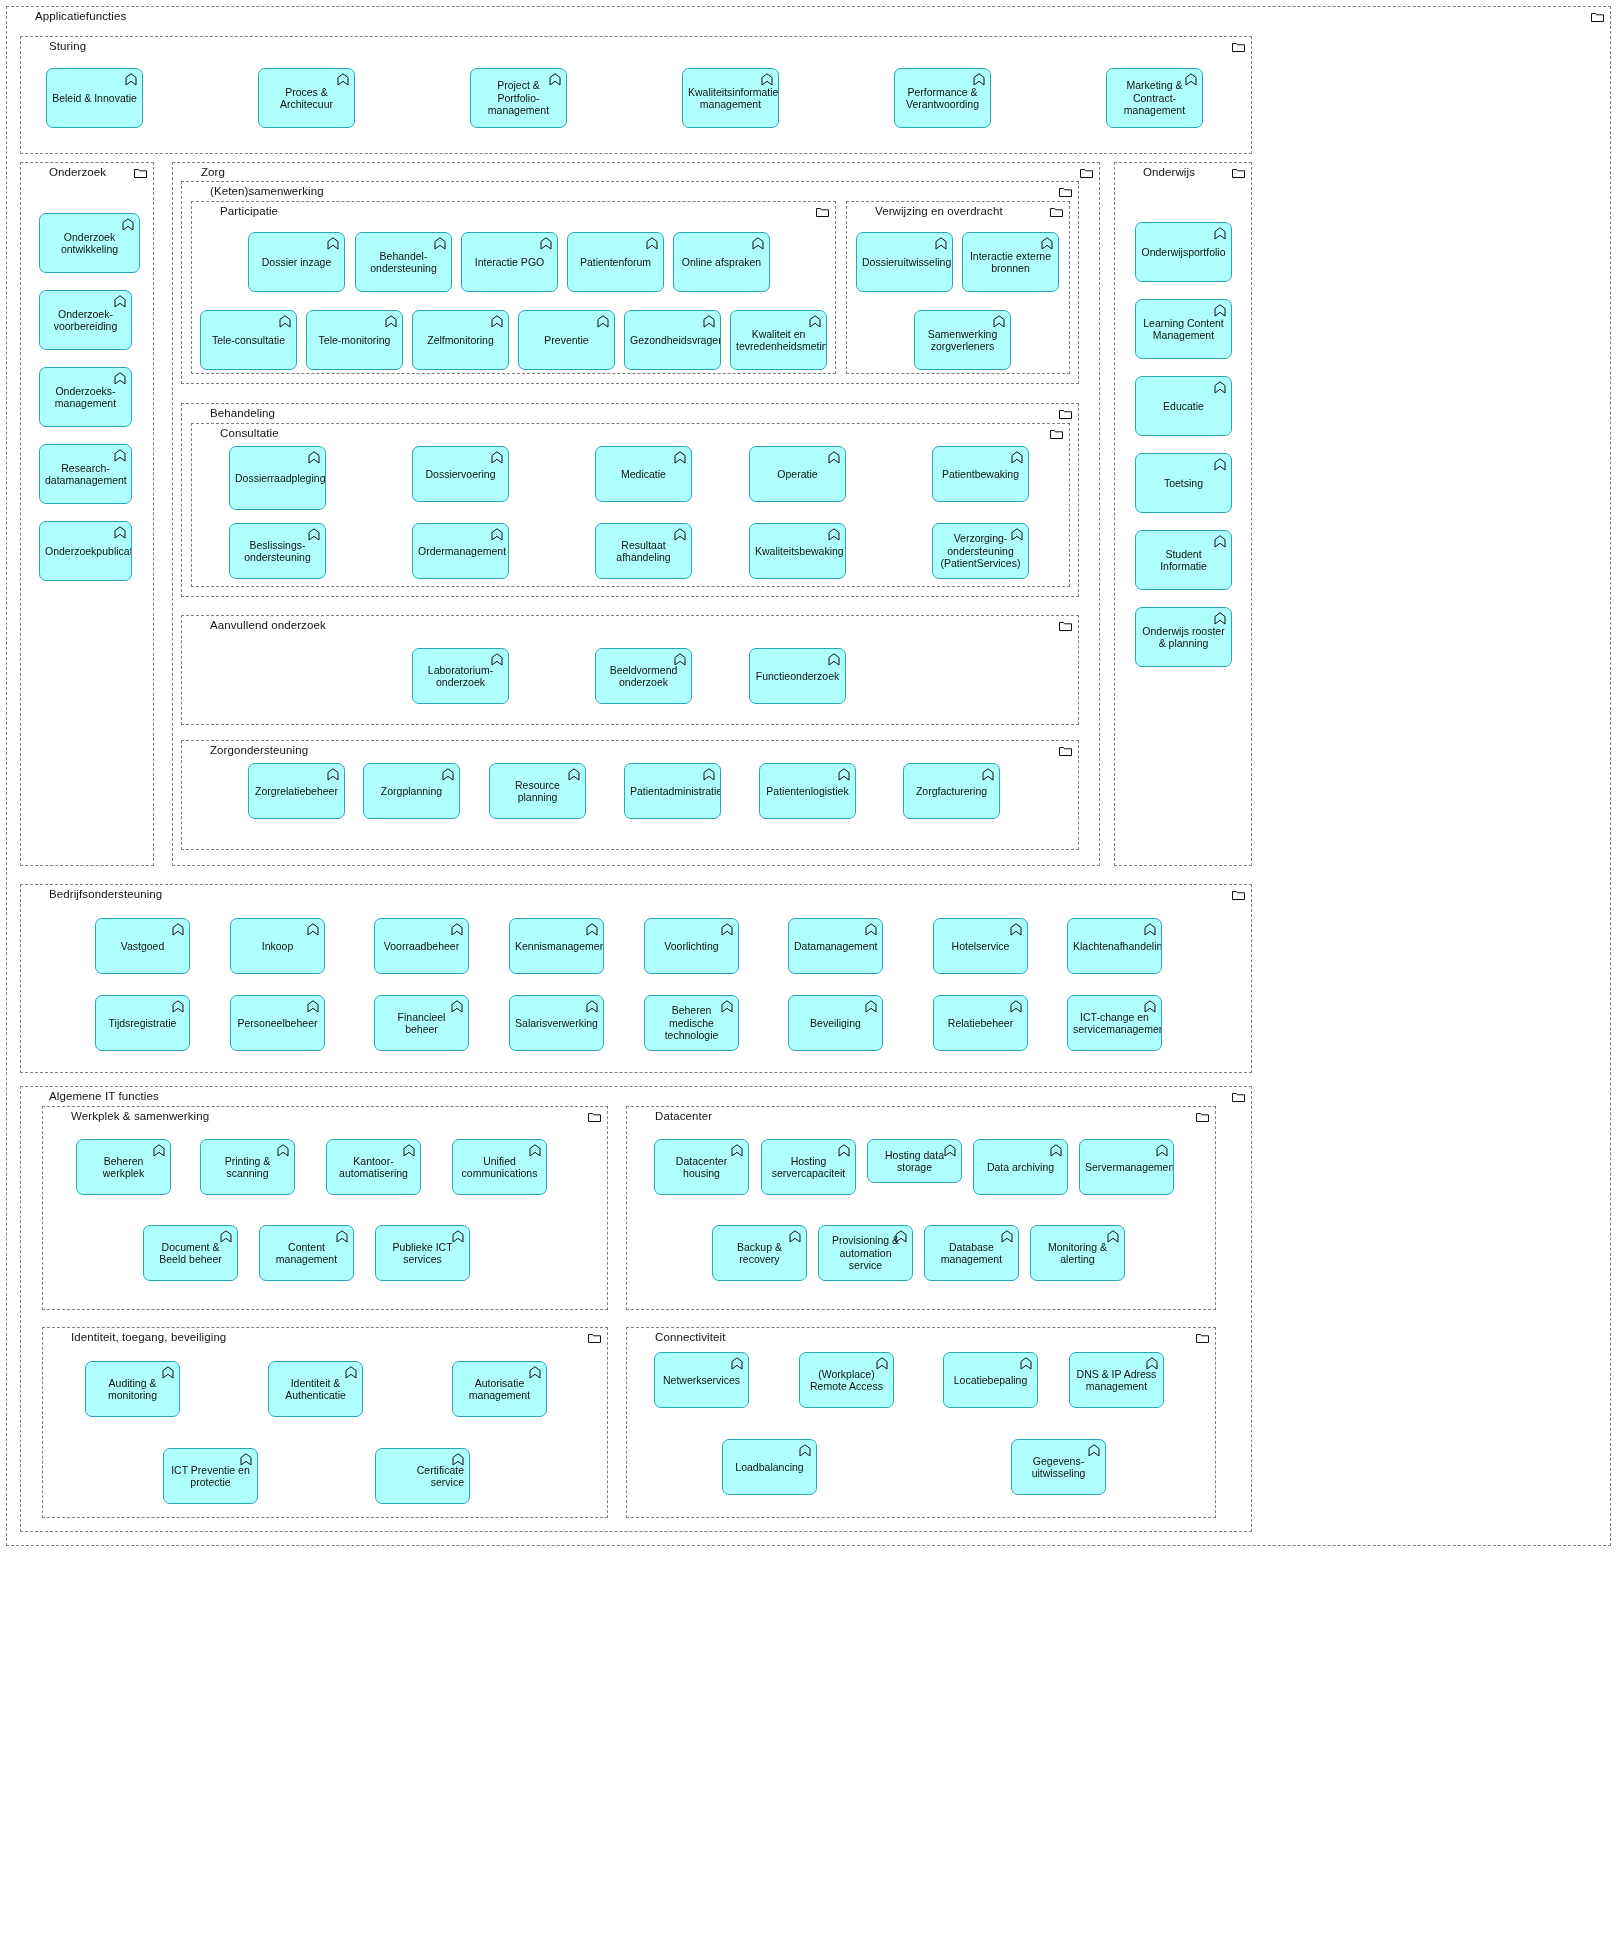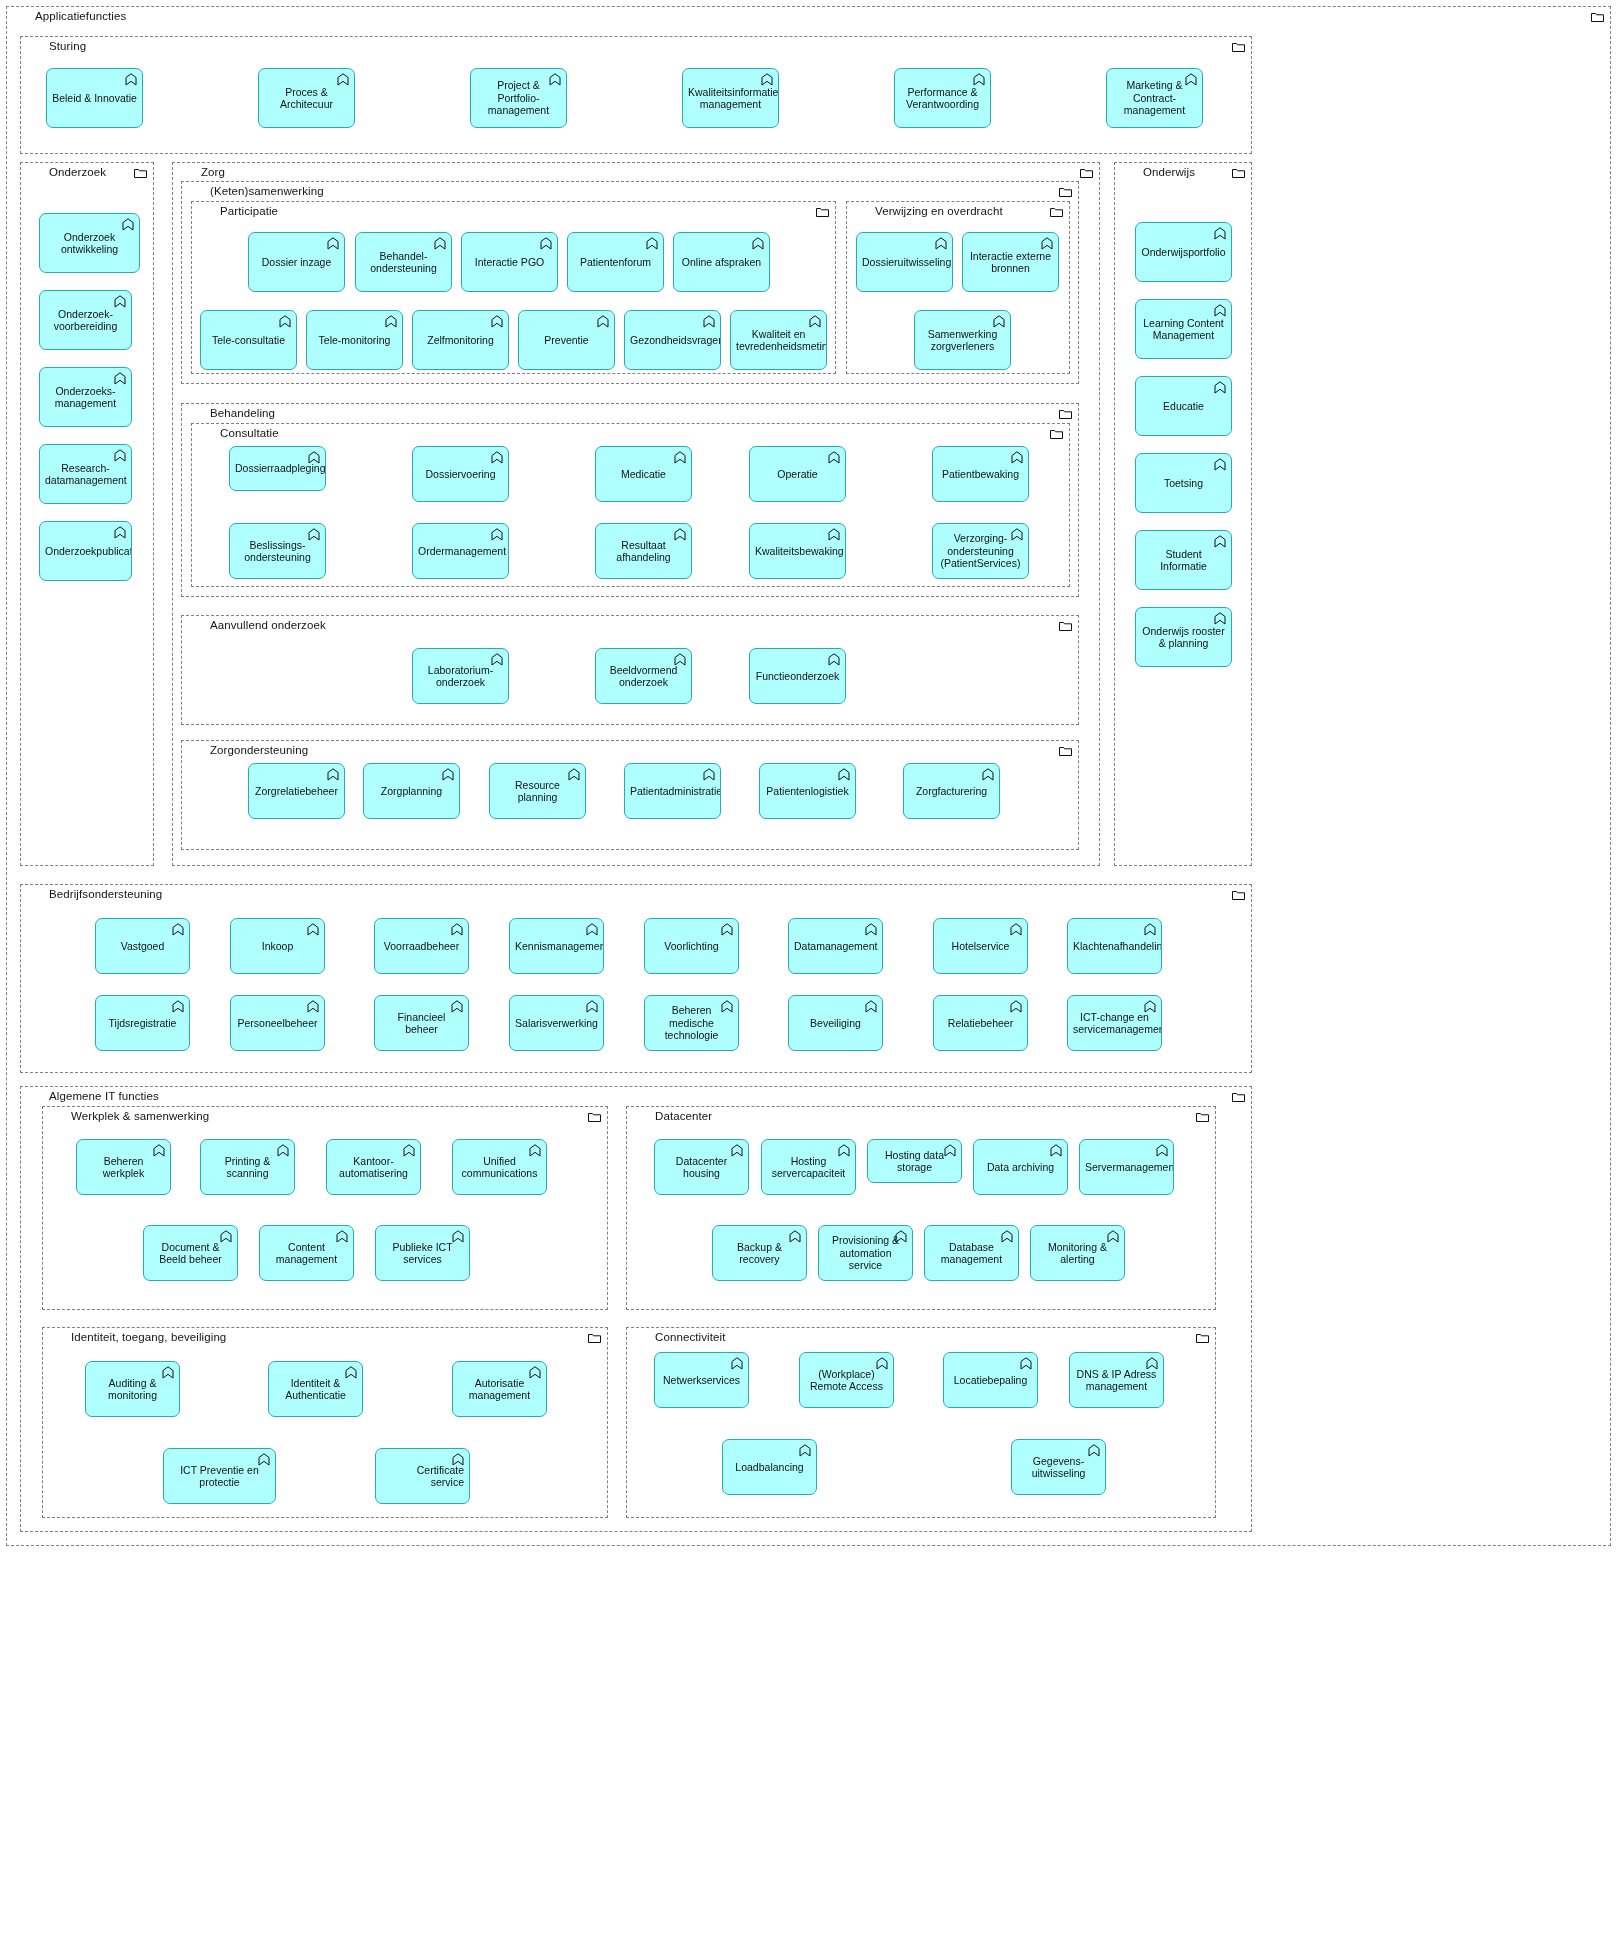--- a/index.html
+++ b/index.html
@@ -272,21 +272,21 @@
   <svg class="folder-icon" viewBox="0 0 13 10">
       <path d="M0.5 9.5V1.5h4l1 1.3h7v6.7z" fill="none" stroke="#111" stroke-width="1"></path>
     </svg>
 </div>
 <div class="grp" style="left:191px; top:423px; width:879px; height:164px;">
   <span class="grp-label">Consultatie</span>
   <svg class="folder-icon" viewBox="0 0 13 10">
       <path d="M0.5 9.5V1.5h4l1 1.3h7v6.7z" fill="none" stroke="#111" stroke-width="1"></path>
     </svg>
 </div>
-<div class="node" style="left:229px; top:446px; width:97px; height:45px;">
+<div class="node" style="left:229px; top:446px; width:97px; height:64px;">
   <svg class="fn-icon" viewBox="0 0 12 13">
       <path d="M1 12V4.5L6 0.8l5 3.7V12L6 8.3z" fill="none" stroke="#111" stroke-width="1"></path>
     </svg>
   <span class="lbl">Dossierraadpleging</span>
 </div>
 <div class="node" style="left:412px; top:446px; width:97px; height:56px;">
   <svg class="fn-icon" viewBox="0 0 12 13">
       <path d="M1 12V4.5L6 0.8l5 3.7V12L6 8.3z" fill="none" stroke="#111" stroke-width="1"></path>
     </svg>
   <span class="lbl">Dossiervoering</span>
@@ -688,21 +688,21 @@
       <path d="M1 12V4.5L6 0.8l5 3.7V12L6 8.3z" fill="none" stroke="#111" stroke-width="1"></path>
     </svg>
   <span class="lbl">Identiteit &amp; Authenticatie</span>
 </div>
 <div class="node" style="left:452px; top:1361px; width:95px; height:56px;">
   <svg class="fn-icon" viewBox="0 0 12 13">
       <path d="M1 12V4.5L6 0.8l5 3.7V12L6 8.3z" fill="none" stroke="#111" stroke-width="1"></path>
     </svg>
   <span class="lbl">Autorisatie management</span>
 </div>
-<div class="node" style="left:163px; top:1448px; width:113px; height:56px;">
+<div class="node" style="left:163px; top:1448px; width:95px; height:56px;">
   <svg class="fn-icon" viewBox="0 0 12 13">
       <path d="M1 12V4.5L6 0.8l5 3.7V12L6 8.3z" fill="none" stroke="#111" stroke-width="1"></path>
     </svg>
   <span class="lbl">ICT Preventie en protectie</span>
 </div>
 <div class="node" style="left:375px; top:1448px; width:95px; height:56px;text-align:right;">
   <svg class="fn-icon" viewBox="0 0 12 13">
       <path d="M1 12V4.5L6 0.8l5 3.7V12L6 8.3z" fill="none" stroke="#111" stroke-width="1"></path>
     </svg>
   <span class="lbl">Certificate service</span>

